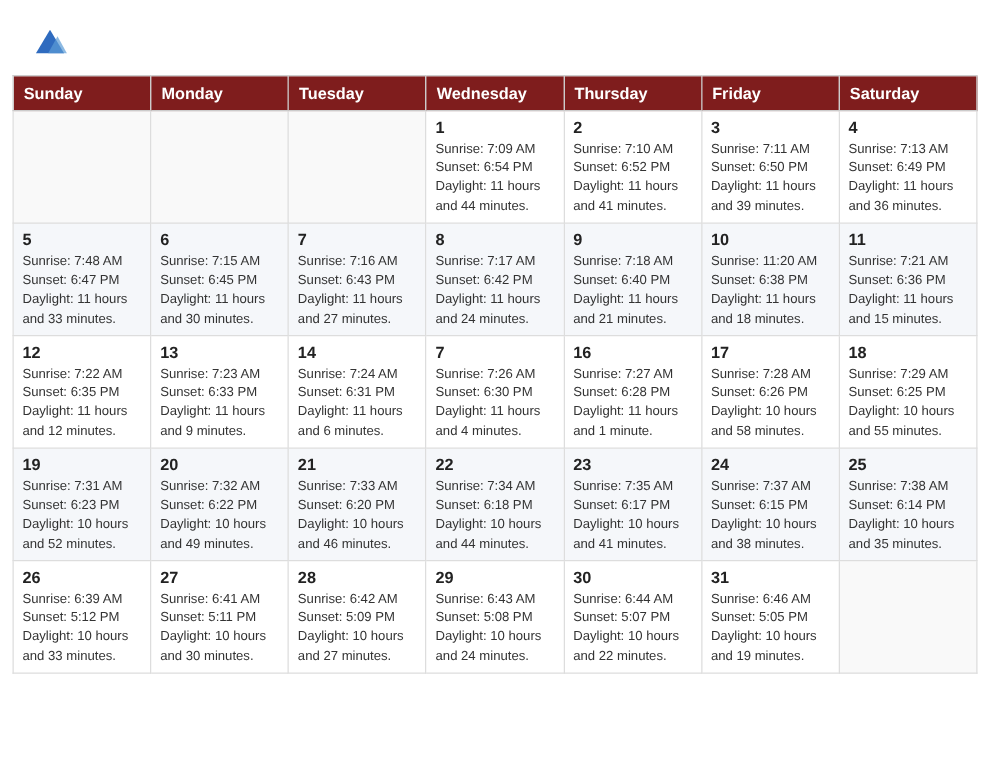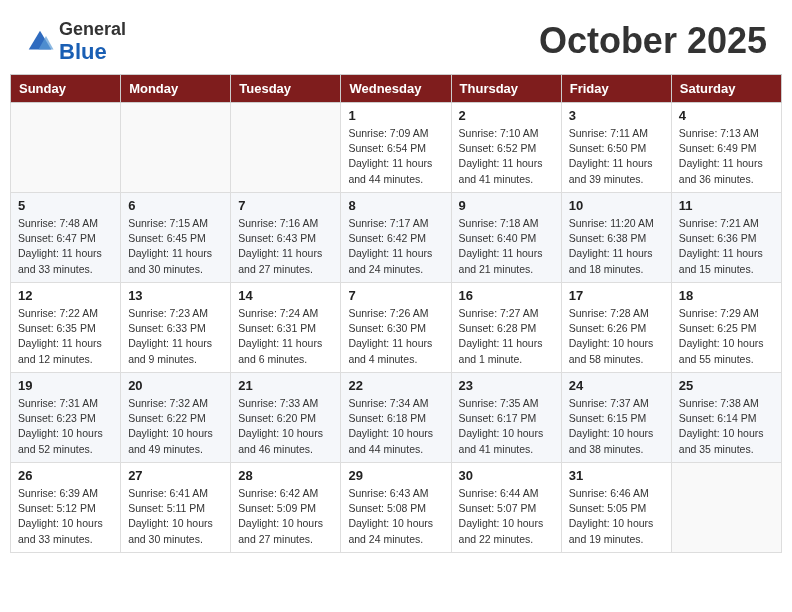--- a/index.html
+++ b/index.html
@@ -96,27 +96,22 @@
   </style>
 </head>
 <body>
 
 <div class="header">
   <div class="logo">
     <svg class="logo-icon" viewBox="0 0 40 40">
       <polygon points="20,5 35,30 5,30" fill="#2f6bbf"></polygon>
       <polygon points="28,12 38,30 18,30" fill="#5b9bd5" opacity="0.7"></polygon>
     </svg>
-    <div class="logo-text">
-      <div class="logo-general">General</div>
-      <div class="logo-blue">Blue</div>
-    </div>
   </div>
   <div class="title-block">
-    <div class="month-title">October 2025</div>
   </div>
 </div>
 
 <table class="calendar">
   <thead>
     <tr>
       <th>Sunday</th>
       <th>Monday</th>
       <th>Tuesday</th>
       <th>Wednesday</th>

